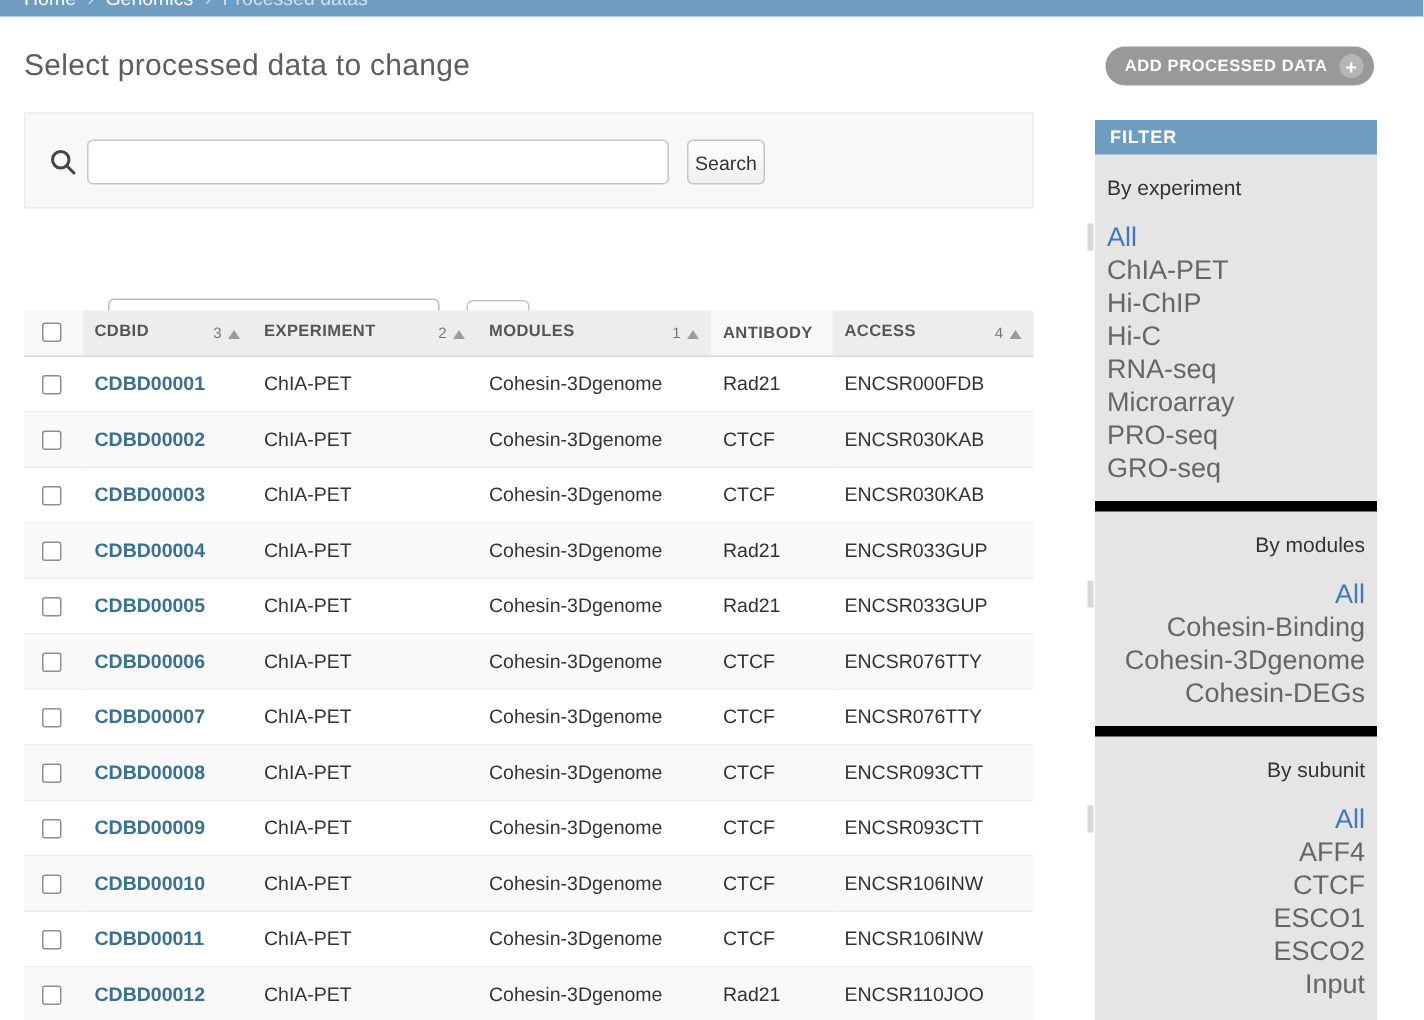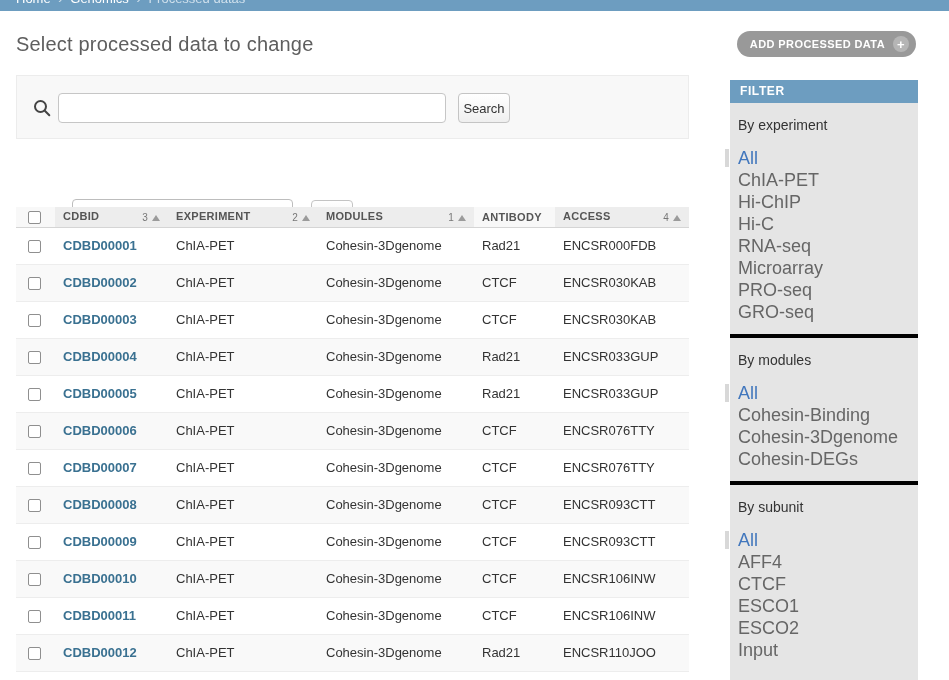--- a/index.html
+++ b/index.html
@@ -73,21 +73,21 @@
   }
   .go-btn { position:absolute; left:295px; top:1px; width:42px; height:25px; }
   .action-counter { position:absolute; left:349px; top:7px; color:#a16207; }
 
   
   table.results {
     position:absolute; left:16px; top:207px; width:673px;
     border-collapse:collapse; table-layout:fixed;
   }
   table.results thead th {
-    height:20px; background:#f8f8f8; border-bottom:1px solid #d5d5d5;
+    height:30px; background:#f8f8f8; border-bottom:1px solid #d5d5d5;
     font-size:11px; font-weight:700; color:#555; text-transform:uppercase;
     letter-spacing:.3px; text-align:left; padding:0 8px; white-space:nowrap;
   }
   table.results thead th.sorted { background:#ededed; }
   .sort-badge { float:right; display:flex; align-items:center; gap:4px; margin-top:2px; }
   .sort-num { font-size:10px; font-weight:400; color:#777; }
   .sort-asc-icon {
     display:inline-block; width:0; height:0;
     border-left:4px solid transparent; border-right:4px solid transparent;
     border-bottom:6px solid #9b9b9b;
@@ -109,21 +109,21 @@
   
   .filter-sidebar {
     position:absolute; left:730px; top:80px; width:188px; height:632px;
     background:#e5e5e5;
   }
   .filter-title {
     height:23px; background:#6d9dc0; color:#fff; font-size:12px; font-weight:700;
     letter-spacing:.6px; line-height:23px; padding:0 10px; text-transform:uppercase;
   }
   .filter-section { padding:14px 8px 11px; }
-  .filter-section + .filter-section { border-top:4px solid #000000; }
+  .filter-section + .filter-section { border-top:7px solid #000000;text-align:right; }
   .filter-section h3 { font-size:14px; font-weight:400; color:#333; margin:0 0 14px; }
   .filter-section ul { list-style:none; }
   .filter-section li { line-height:22px; font-size:18px; position:relative; }
   .filter-section li a { color:#666; text-decoration:none; }
   .filter-section li.selected a { color:#4277bd; }
   .filter-section li.selected::before {
     content:""; position:absolute; left:-13px; top:2px; width:4px; height:18px;
     background:#d8d8d8;
   }
 </style>

